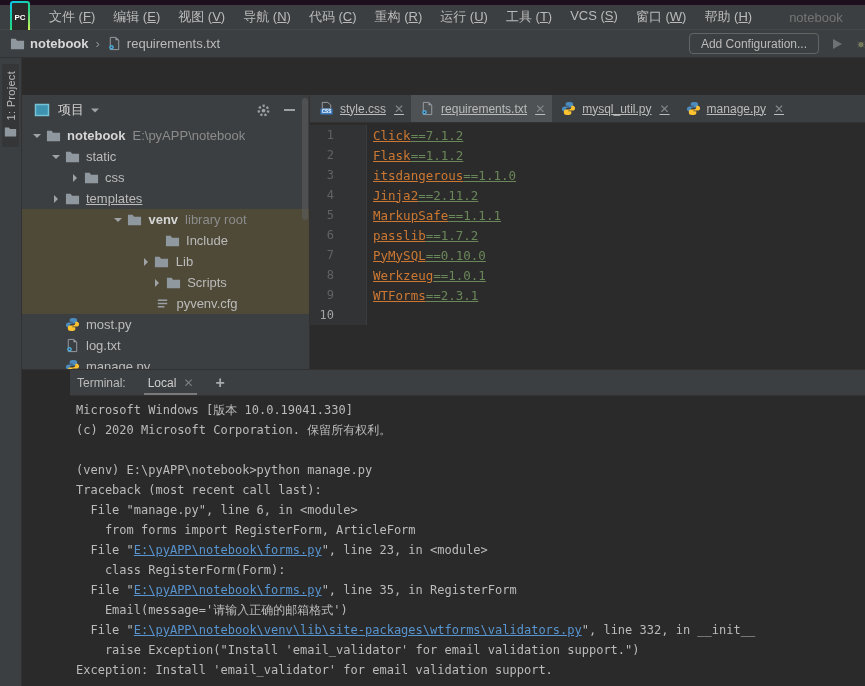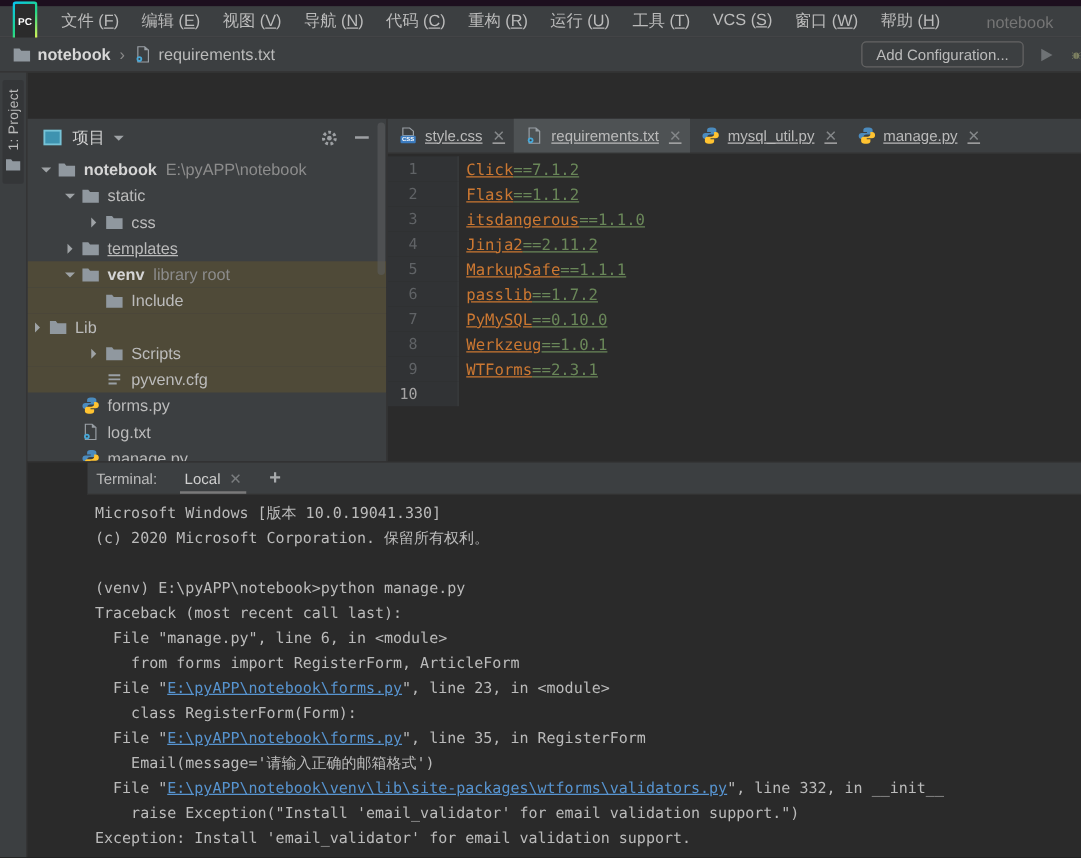--- a/index.html
+++ b/index.html
@@ -48,21 +48,21 @@
   
   .project-panel { width:288px; flex:none; background:#3C3F41; border-right:1px solid #323232;
                    display:flex; flex-direction:column; position:relative; overflow:hidden; }
   .panel-header { height:30px; flex:none; display:flex; align-items:center; gap:6px; padding:0 10px 0 10px; }
   .panel-title { color:#D0D0D0; }
   .panel-spacer { flex:1; }
   .icon-btn { display:flex; align-items:center; justify-content:center; width:20px; height:20px; }
   .minus-glyph { width:11px; height:2px; background:#9DA0A3; }
   .tree { flex:1; overflow:hidden; position:relative; }
   .tree-row { height:21px; display:flex; align-items:center; white-space:nowrap; }
-  .tree-row.selected { background:#4F4A38; }
+  .tree-row.selected { background:#4F4A38;justify-content:center; }
   .tree-arrow { width:16px; flex:none; display:flex; align-items:center; justify-content:center; }
   .tree-icon { width:16px; height:16px; flex:none; margin-right:6px; display:flex;
                align-items:center; justify-content:center; }
   .tree-label { color:#BBBBBB; }
   .tree-label.bold { font-weight:bold; color:#D5D5D5; }
   .tree-secondary { color:#8C8C8C; margin-left:7px; }
   .tree-scroll-thumb { position:absolute; right:1px; top:3px; width:6px; height:122px;
                        background:#5C5F61; opacity:.55; border-radius:3px; }
   
   .editor-col { flex:1; display:flex; flex-direction:column; min-width:0; background:#2B2B2B; }
@@ -326,21 +326,21 @@
                 <span class="tree-label">pyvenv.cfg</span>
               </div>
               <div class="tree-row" style="padding-left: 26px;">
                 <span class="tree-arrow"></span>
                 <span class="tree-icon">
                   <svg width="15" height="15" viewBox="0 0 16 16">
                     <path fill="#4B8BBE" d="M7.9 1C6 1 5 1.9 5 3.1V5h3.1v.8H3.6C2.1 5.8 1 6.9 1 8.4S2.1 11 3.6 11H5V9.4C5 8 6.1 7 7.5 7h3.4c1.1 0 2-.9 2-2V3.1C12.9 1.9 11.6 1 9.8 1H7.9z"></path>
                     <path fill="#FFC331" d="M8.1 15c1.9 0 2.9-.9 2.9-2.1V11H7.9v-.8h4.5c1.5 0 2.6-1.1 2.6-2.6S13.9 5 12.4 5H11v1.6C11 8 9.9 9 8.5 9H5.1c-1.1 0-2 .9-2 2v1.9C3.1 14.1 4.4 15 6.2 15h1.9z"></path>
                   </svg>
                 </span>
-                <span class="tree-label">forms.py</span>
+                <span class="tree-label">most.py</span>
               </div>
               <div class="tree-row" style="padding-left: 26px;">
                 <span class="tree-arrow"></span>
                 <span class="tree-icon">
                   <svg width="15" height="15" viewBox="0 0 16 16">
                     <path fill="none" stroke="#9AA0A6" d="M3.5 1.5h5.8l3.2 2.7v10.3h-9z"></path>
                     <path fill="#9AA0A6" d="M9 1.5L12.5 4.5H9z"></path>
                     <circle cx="4.8" cy="12" r="2.4" fill="#48A8D8"></circle>
                     <circle cx="4.8" cy="12" r=".9" fill="#3C3F41"></circle>
                   </svg>

